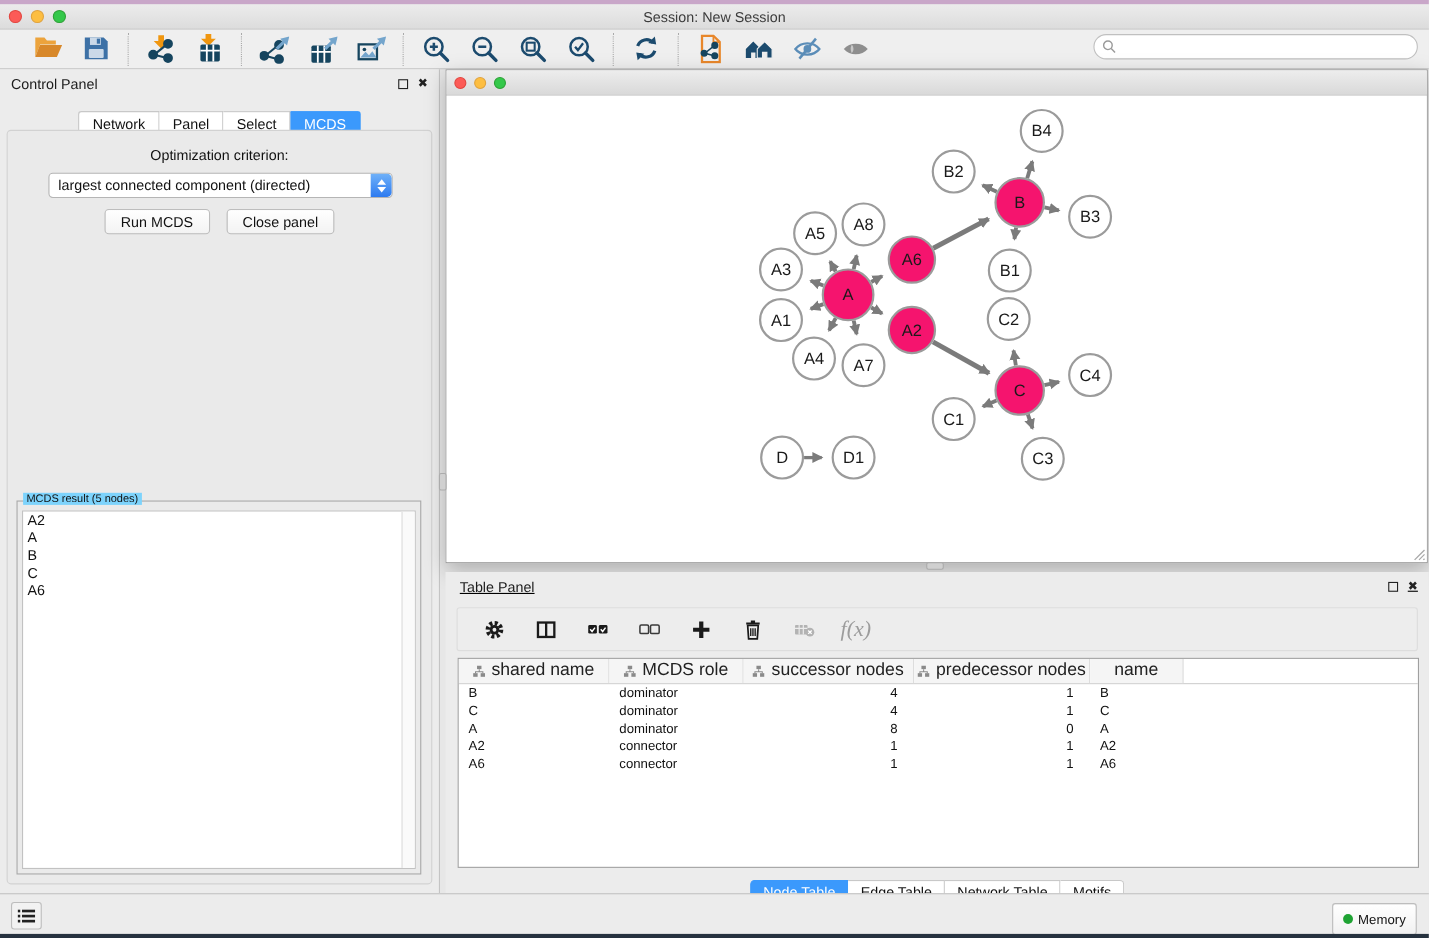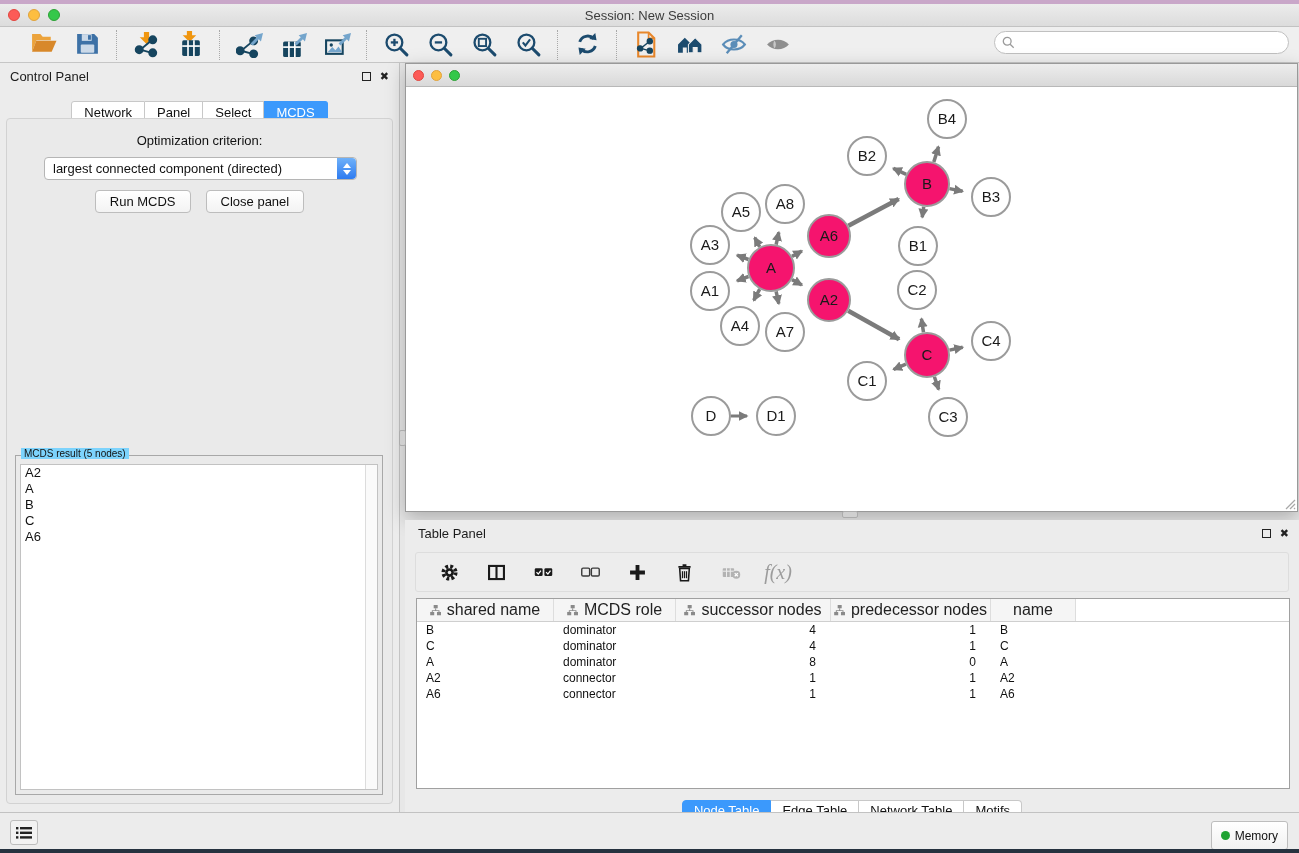--- a/index.html
+++ b/index.html
@@ -430,21 +430,21 @@
           <line x1="12" y1="13" x2="13" y2="12"></line>
         </g>
     </svg>
   </div>
 </div>
 
 <div class="abs" id="v-divider-handle"></div>
 <div class="abs" id="h-divider-handle"></div>
 
 <div class="abs" id="table-panel">
-  <div class="panel-header" style="padding-left:13px;">
+  <div class="panel-header" style="padding-left:13px;text-decoration:underline;">
     <span class="panel-title">Table Panel</span>
     <span class="spacer"></span>
     <span class="float-ico"></span>
     <span class="win-ico">✖</span>
   </div>
   <div id="tp-toolbar">
       <div class="tp-btn">
         <svg viewBox="0 0 24 24">
           <circle cx="12" cy="12" r="7" fill="none" stroke="#1a1a1a" stroke-width="4.4" stroke-dasharray="3.1 2.4"></circle>
           <circle cx="12" cy="12" r="5" fill="#1a1a1a"></circle>

